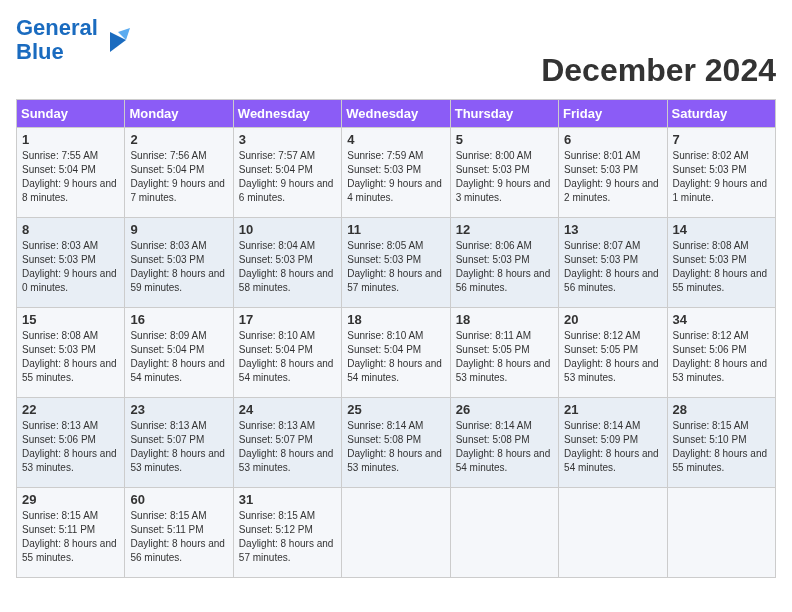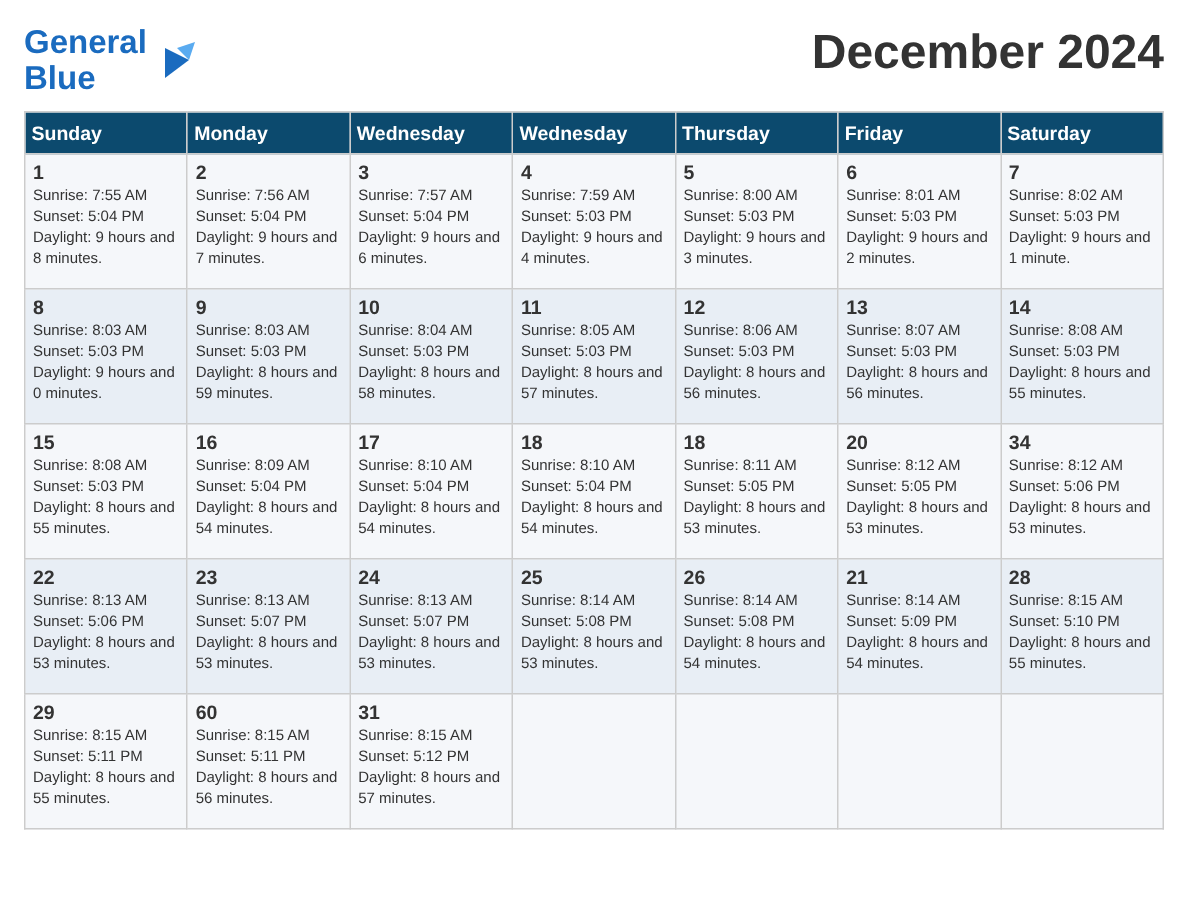--- a/index.html
+++ b/index.html
@@ -24,38 +24,39 @@
       font-size: 22px;
       font-weight: bold;
       color: #333;
       line-height: 1.1;
     }
     .logo-text span {
       color: #1a6bbf;
     }
     .title-block {
       text-align: right;
+      margin-top: 36px;
     }
     .month-title {
       font-size: 32px;
       font-weight: bold;
       color: #333;
     }
     .location {
       font-size: 14px;
       color: #555;
       margin-top: 2px;
     }
     table {
       width: 100%;
       border-collapse: collapse;
       table-layout: fixed;
     }
     thead th {
-      background-color: #0c4a6e;
+      background-color: #8b5cf6;
       color: #fff;
       font-size: 13px;
       font-weight: bold;
       padding: 6px 4px;
       text-align: left;
       border: 1px solid #ccc;
     }
     tbody td {
       border: 1px solid #ccc;
       vertical-align: top;

